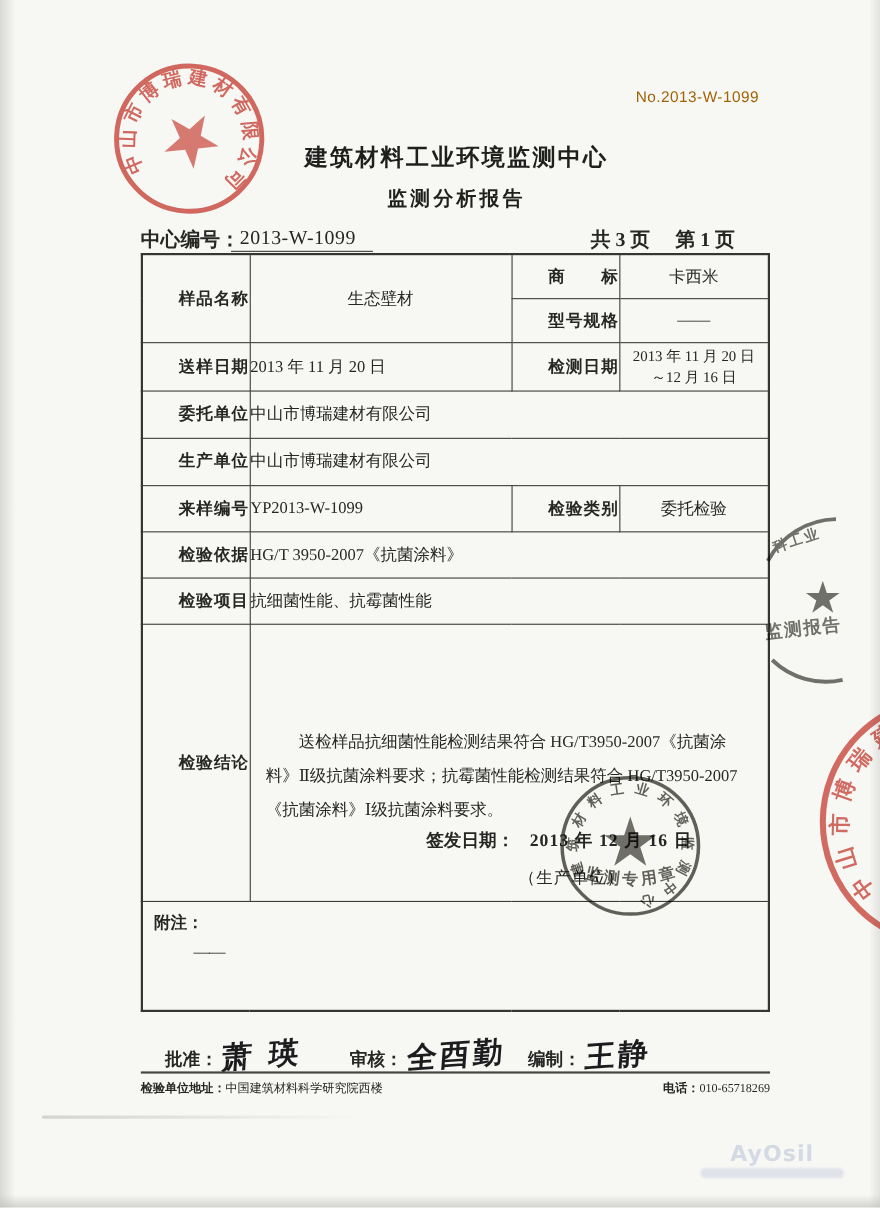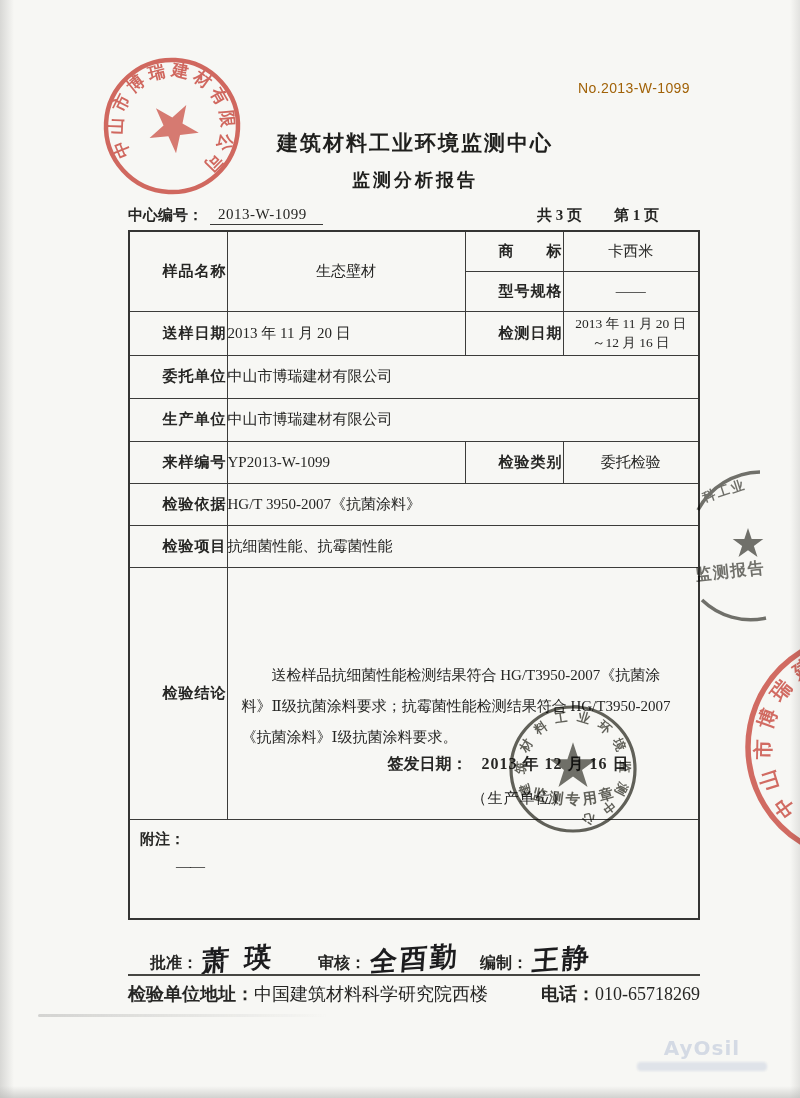--- a/index.html
+++ b/index.html
@@ -8,21 +8,21 @@
   
   .edge-left{position:absolute;left:0;top:0;width:14px;height:100%;background:linear-gradient(to right,rgba(190,190,188,.55),rgba(190,190,188,0));}
   .edge-right{position:absolute;right:0;top:0;width:10px;height:100%;background:linear-gradient(to left,rgba(205,205,203,.5),rgba(205,205,203,0));}
   .edge-bottom{position:absolute;left:0;bottom:0;width:100%;height:12px;background:linear-gradient(to top,rgba(185,185,183,.6),rgba(185,185,183,0));}
   .crease{position:absolute;left:38px;top:1014px;width:290px;height:3px;background:linear-gradient(to right,rgba(196,196,194,.7),rgba(196,196,194,0));border-radius:2px;filter:blur(.6px);}
 
   .report-no{position:absolute;left:578px;top:80px;font-size:14px;letter-spacing:.4px;font-family:"Liberation Sans","DejaVu Sans",sans-serif;color:#a16207;}
   .org-title{position:absolute;left:100px;top:129px;width:630px;text-align:center;font-size:21px;font-weight:700;letter-spacing:2px;color:#1f1f1d;}
   .doc-title{position:absolute;left:100px;top:168px;width:630px;text-align:center;font-size:18px;font-weight:700;letter-spacing:3px;color:#1f1f1d;}
 
-  .header-row{position:absolute;left:128px;top:206px;width:572px;height:22px;font-size:15px;}
+  .header-row{position:absolute;left:128px;top:206px;width:572px;height:22px;font-size:18px;}
   .center-no-label{position:absolute;left:0;top:0;font-weight:600;}
   .center-no-value{position:absolute;left:82px;top:0;padding:0 16px 1px 8px;border-bottom:1.8px solid #3a3a38;letter-spacing:.5px;}
   .pages-total{position:absolute;left:409px;top:0;font-weight:600;}
   .page-current{position:absolute;left:486px;top:0;font-weight:600;}
 
   table.doc{position:absolute;left:128px;top:230px;width:570px;border-collapse:collapse;table-layout:fixed;}
   table.doc td{border:1.6px solid #3c3c3a;font-size:15px;padding:0;vertical-align:middle;overflow:visible;}
   table.doc{border:2px solid #353533;}
   td.lbl{text-align:right;font-weight:600;letter-spacing:1px;}
   td.val-c{text-align:center;}
@@ -35,21 +35,21 @@
   .seal-note{position:absolute;left:244px;top:221px;font-size:15px;letter-spacing:1px;}
   .remarks-cell{position:relative;vertical-align:top;}
   .remarks-label{position:absolute;left:10px;top:10px;font-weight:600;}
   .remarks-dash{position:absolute;left:46px;top:38px;letter-spacing:-1px;}
 
   .sig-row{position:absolute;left:128px;top:933px;width:572px;height:42px;}
   .sig-group{position:absolute;top:8px;white-space:nowrap;}
   .sig-label{font-size:16px;font-weight:700;}
   .sig-name{display:inline-block;font-size:27px;font-weight:700;color:#1c1c1e;transform:rotate(-4deg) skewX(-8deg);letter-spacing:3px;margin-left:4px;font-family:"DejaVu Sans","Liberation Sans",sans-serif;}
   .sig-divider{position:absolute;left:128px;top:974px;width:572px;height:2px;background:#464642;}
-  .address-row{position:absolute;left:128px;top:982px;width:572px;font-size:18px;display:flex;justify-content:space-between;}
+  .address-row{position:absolute;left:128px;top:982px;width:572px;font-size:11px;display:flex;justify-content:space-between;}
   .addr-left,.addr-right{white-space:nowrap;}
   .addr-label,.phone-label{font-weight:600;}
 
   .stamp{position:absolute;mix-blend-mode:multiply;}
   .watermark{position:absolute;left:612px;top:1036px;width:180px;text-align:center;color:rgba(160,175,205,.4);font-family:"DejaVu Sans","Liberation Sans",sans-serif;}
   .watermark .wm-big{font-size:20px;font-weight:700;letter-spacing:1px;}
   .wm-bar{margin:2px auto 0;width:130px;height:9px;border-radius:4px;background:rgba(170,183,210,.3);filter:blur(1px);}
 </style>
 </head>
 <body>

